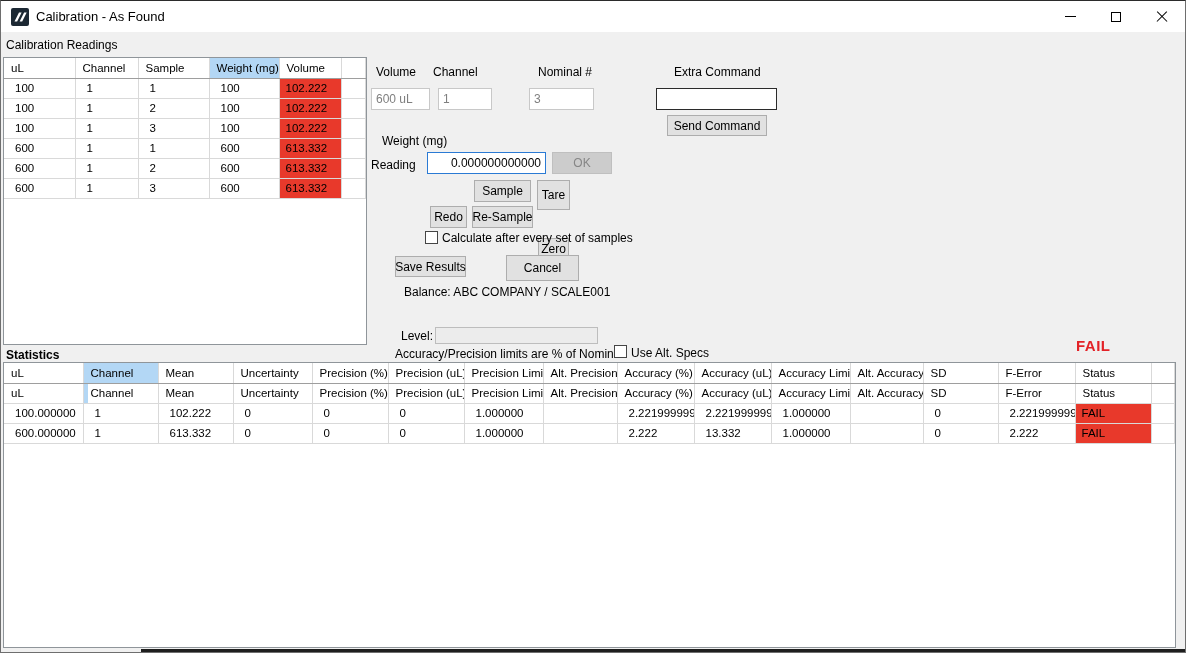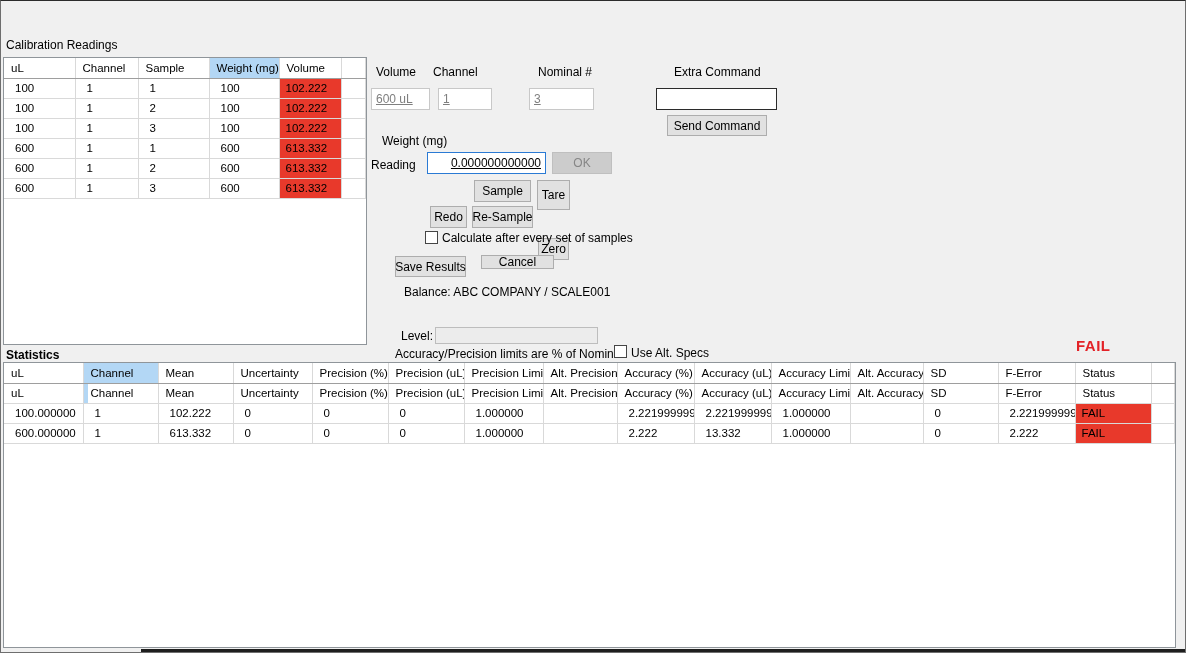--- a/index.html
+++ b/index.html
@@ -17,21 +17,21 @@
   .win-btn{width:46px;height:31px;display:flex;align-items:center;justify-content:center;cursor:default;}
   .glyph-min{width:11px;height:1px;background:#000;display:block;}
   .glyph-max{width:10px;height:10px;border:1px solid #000;display:block;}
   .glyph-close{position:relative;width:12px;height:12px;display:block;}
   .glyph-close::before,.glyph-close::after{content:"";position:absolute;left:-1px;top:5px;width:14px;height:1.4px;background:#000;}
   .glyph-close::before{transform:rotate(45deg);}
   .glyph-close::after{transform:rotate(-45deg);}
   
   .lbl{position:absolute;white-space:nowrap;}
   .panel{position:absolute;background:#fff;border:1px solid #8f959a;}
-  .tbx{position:absolute;border:1px solid #c8c8c8;background:#fff;padding:0 4px;font:12px "Liberation Sans",sans-serif;outline:none;text-decoration:underline;}
+  .tbx{position:absolute;border:1px solid #c8c8c8;background:#fff;padding:0 4px;font:12px "Liberation Sans",sans-serif;outline:none;}
   .tbx.dim{color:#7f7f7f;}
   .btn{position:absolute;display:flex;align-items:center;justify-content:center;background:#e1e1e1;border:1px solid #adadad;font:12px "Liberation Sans",sans-serif;cursor:default;white-space:nowrap;}
   .btn.disabled{background:#cccccc;border-color:#bfbfbf;color:#868686;}
   .cb{position:absolute;width:13px;height:13px;background:#fff;border:1px solid #454545;}
   
   table.grid{border-collapse:collapse;table-layout:fixed;width:100%;font:11.5px "Liberation Sans",sans-serif;}
   .grid th{font-weight:normal;text-align:left;height:20px;padding:0 2px 0 7px;
     border-right:1px solid #d9d9d9;border-bottom:1px solid #9e9e9e;overflow:hidden;white-space:nowrap;}
   .grid td{height:20px;padding:0 2px 0 11px;border-right:1px solid #d9d9d9;border-bottom:1px solid #d9d9d9;overflow:hidden;white-space:nowrap;}
   .grid td.hdr-repeat{padding-left:7px;}
@@ -39,20 +39,41 @@
   .sliver{box-shadow:inset 4px 0 0 #b3d7f5;}
   .red-cell{background:#e8392b;padding-left:6px !important;}
   .fail-big{position:absolute;font-weight:bold;font-size:15px;color:#e32227;letter-spacing:.5px;}
   .bottom-strip{position:absolute;left:140px;right:0;bottom:0;height:3px;background:#1e1e1e;}
 </style>
 </head>
 <body>
 
 <div class="window">
 
+  <div class="titlebar">
+    <span class="app-icon">
+      <svg width="18" height="18" viewBox="0 0 18 18">
+        <rect width="18" height="18" rx="2" fill="#1c2833"></rect>
+        <path d="M3.5 13.5 L8 4.5 H10.6 L6.1 13.5 Z" fill="#ffffff"></path>
+        <path d="M8.6 13.5 L13.1 4.5 H15.7 L11.2 13.5 Z" fill="#ffffff"></path>
+      </svg>
+    </span>
+    <span class="title">Calibration - As Found</span>
+    <div class="win-controls">
+      <div class="win-btn">
+          <span class="glyph-min"></span>
+        </div>
+      <div class="win-btn">
+          <span class="glyph-max"></span>
+        </div>
+      <div class="win-btn">
+          <span class="glyph-close"></span>
+        </div>
+    </div>
+  </div>
 
   <div class="lbl" style="left:5px;top:37px;">Calibration Readings</div>
 
   <div class="panel" style="left:2px;top:56px;width:364px;height:288px;">
     <table class="grid">
       <colgroup>
           <col style="width:71px">
           <col style="width:63px">
           <col style="width:71px">
           <col style="width:70px">
@@ -139,21 +160,21 @@
   <div class="btn" style="left:473px;top:179px;width:57px;height:22px;">Sample</div>
   <div class="btn" style="left:536px;top:179px;width:33px;height:30px;">Tare</div>
   <div class="btn" style="left:429px;top:205px;width:37px;height:22px;">Redo</div>
   <div class="btn" style="left:471px;top:205px;width:61px;height:22px;">Re-Sample</div>
   <div class="btn" style="left:537px;top:205px;width:31px;height:22px;margin-top:32px;">Zero</div>
 
   <div class="cb" style="left:424px;top:230px;"></div>
   <div class="lbl" style="left:441px;top:230px;">Calculate after every set of samples</div>
 
   <div class="btn" style="left:394px;top:255px;width:71px;height:21px;text-align:center;">Save Results</div>
-  <div class="btn" style="left:480px;top:254px;width:73px;height:14px;">Cancel</div>
+  <div class="btn" style="left:505px;top:254px;width:73px;height:26px;">Cancel</div>
 
   <div class="lbl" style="left:403px;top:284px;">Balance: ABC COMPANY / SCALE001</div>
 
   <div class="lbl" style="left:400px;top:328px;">Level:</div>
   <input class="tbx" style="left: 434px; top: 326px; width: 163px; height: 17px; background: rgb(236, 236, 236); border-color: rgb(189, 189, 189);" disabled="" value="">
 
   <div class="lbl" style="left:394px;top:346px;">Accuracy/Precision limits are % of Nominal</div>
   <div class="cb" style="left:613px;top:344px;"></div>
   <div class="lbl" style="left:630px;top:345px;">Use Alt. Specs</div>
 

